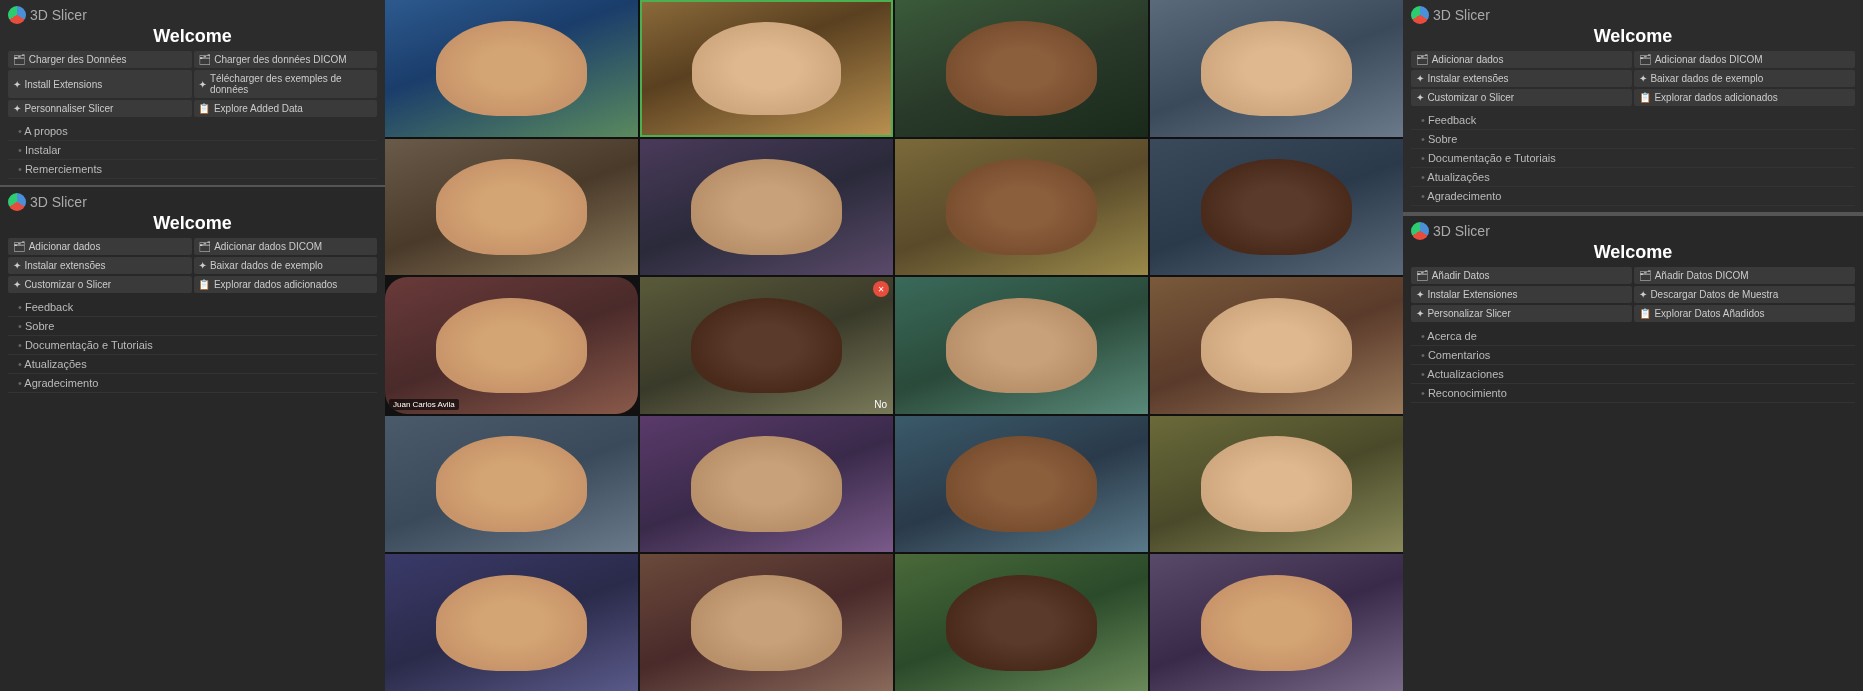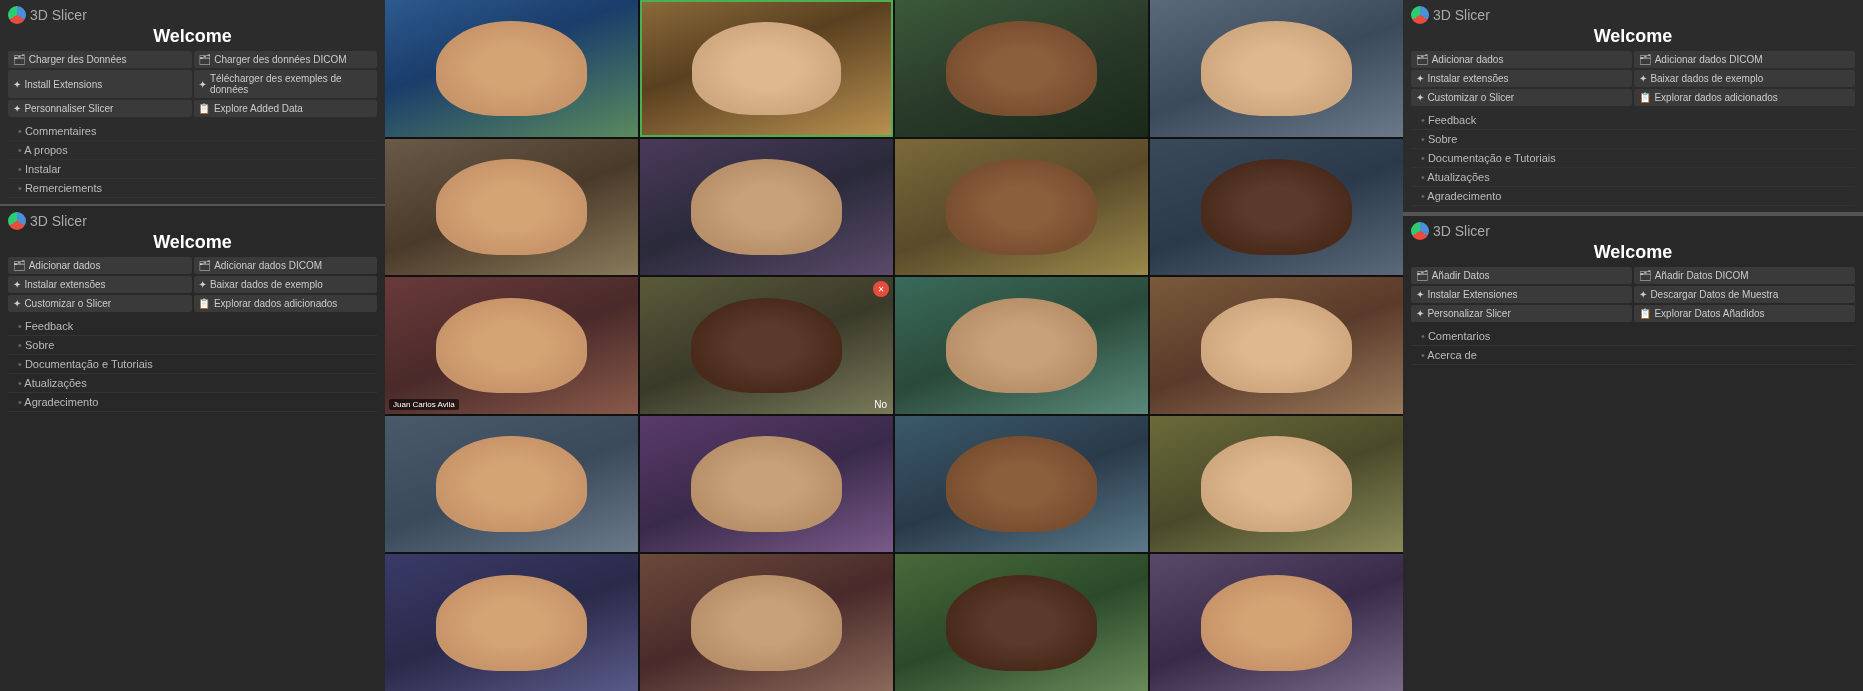--- a/index.html
+++ b/index.html
@@ -123,21 +123,21 @@
 
     
     .person-1 { background: linear-gradient(160deg, #2d5a8e 0%, #1a3d6b 40%, #5a8a5e 100%); }
     .person-2 { background: linear-gradient(160deg, #8a6a3a 0%, #5a4020 40%, #b89050 100%); }
     .person-3 { background: linear-gradient(160deg, #3a5a3a 0%, #2a3a2a 50%, #1a2a1a 100%); }
     .person-4 { background: linear-gradient(160deg, #5a6a7a 0%, #3a4a5a 50%, #6a7a8a 100%); }
     .person-5 { background: linear-gradient(160deg, #6a5a4a 0%, #4a3a2a 50%, #8a7a5a 100%); }
     .person-6 { background: linear-gradient(160deg, #4a3a5a 0%, #2a2a3a 50%, #5a4a6a 100%); }
     .person-7 { background: linear-gradient(160deg, #7a6a3a 0%, #5a4a2a 50%, #9a8a4a 100%); }
     .person-8 { background: linear-gradient(160deg, #3a4a5a 0%, #2a3a4a 50%, #5a6a7a 100%); }
-    .person-9 { background: linear-gradient(160deg, #6a3a3a 0%, #4a2a2a 50%, #8a5a4a 100%); }
+    .person-9 { background: linear-gradient(160deg, #6a3a3a 0%, #4a2a2a 50%, #8a5a4a 100%); border-radius: 22px; }
     .person-10 { background: linear-gradient(160deg, #5a5a3a 0%, #3a3a2a 50%, #7a7a5a 100%); }
     .person-11 { background: linear-gradient(160deg, #3a6a5a 0%, #2a4a3a 50%, #5a8a7a 100%); }
     .person-12 { background: linear-gradient(160deg, #7a5a3a 0%, #5a3a2a 50%, #9a7a5a 100%); }
     .person-13 { background: linear-gradient(160deg, #4a5a6a 0%, #3a4a5a 50%, #6a7a8a 100%); }
     .person-14 { background: linear-gradient(160deg, #5a3a6a 0%, #3a2a4a 50%, #7a5a8a 100%); }
     .person-15 { background: linear-gradient(160deg, #3a5a6a 0%, #2a3a4a 50%, #5a7a8a 100%); }
     .person-16 { background: linear-gradient(160deg, #6a6a3a 0%, #4a4a2a 50%, #8a8a5a 100%); }
     .person-17 { background: linear-gradient(160deg, #3a3a6a 0%, #2a2a4a 50%, #5a5a8a 100%); }
     .person-18 { background: linear-gradient(160deg, #6a4a3a 0%, #4a2a2a 50%, #8a6a5a 100%); }
     .person-19 { background: linear-gradient(160deg, #4a6a3a 0%, #2a4a2a 50%, #6a8a5a 100%); }
@@ -259,21 +259,20 @@
     <span class="welcome-title">Welcome</span>
     <div class="button-grid">
       <button class="btn-welcome"><span class="btn-icon">🗂</span>Charger des Données</button>
       <button class="btn-welcome"><span class="btn-icon">🗂</span>Charger des données DICOM</button>
       <button class="btn-welcome"><span class="btn-icon">✦</span>Install Extensions</button>
       <button class="btn-welcome"><span class="btn-icon">✦</span>Télécharger des exemples de données</button>
       <button class="btn-welcome"><span class="btn-icon">✦</span>Personnaliser Slicer</button>
       <button class="btn-welcome"><span class="btn-icon">📋</span>Explore Added Data</button>
     </div>
     <ul class="menu-list">
-      <li>Commentaires</li>
       <li>A propos</li>
       <li>Instalar</li>
       <li>Remerciements</li>
     </ul>
   </div>
 
   <div class="welcome-section-2">
     <div class="slicer-header">
       <div class="slicer-logo"></div>
       <span class="slicer-title-small">3D Slicer</span>
@@ -401,17 +400,19 @@
     <span class="welcome-title">Welcome</span>
     <div class="button-grid-right">
       <button class="btn-welcome-right"><span>🗂</span>Añadir Datos</button>
       <button class="btn-welcome-right"><span>🗂</span>Añadir Datos DICOM</button>
       <button class="btn-welcome-right"><span>✦</span>Instalar Extensiones</button>
       <button class="btn-welcome-right"><span>✦</span>Descargar Datos de Muestra</button>
       <button class="btn-welcome-right"><span>✦</span>Personalizar Slicer</button>
       <button class="btn-welcome-right"><span>📋</span>Explorar Datos Añadidos</button>
     </div>
     <ul class="menu-list-right">
+      <li>Acerca de</li>
       <li>Comentarios</li>
-      <li>Acerca de</li>
+      <li>Actualizaciones</li>
+      <li>Reconocimiento</li>
     </ul>
   </div>
 </div>
 
 </body></html>

